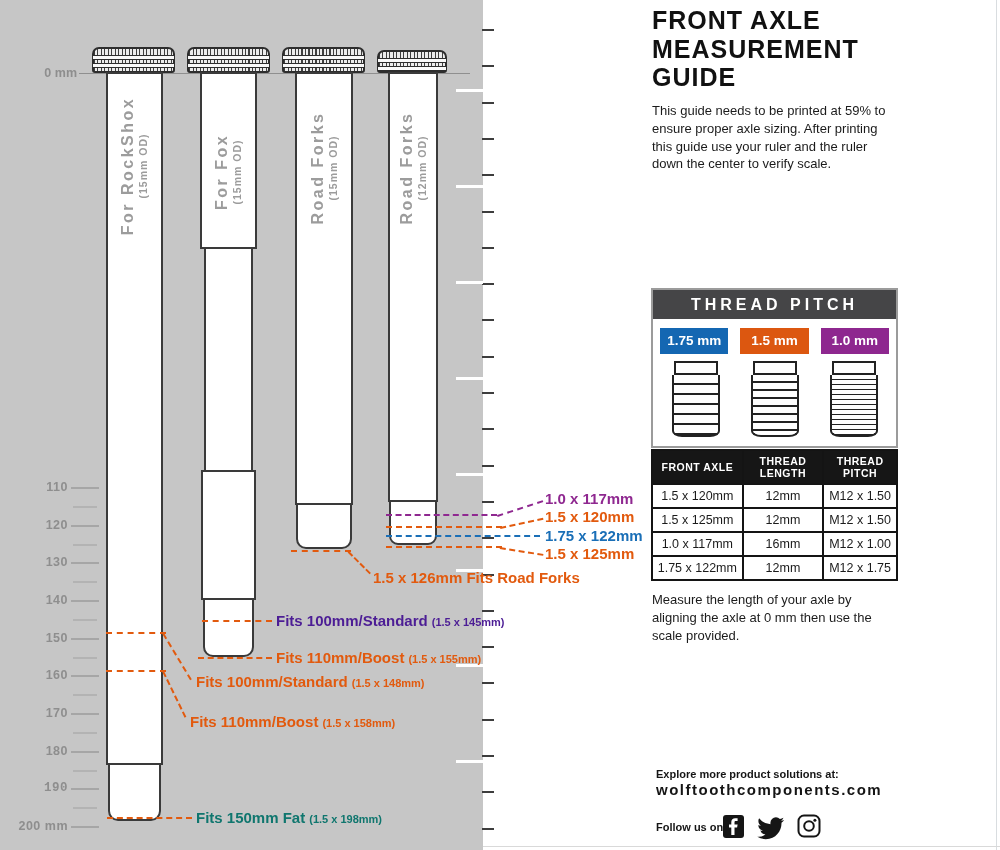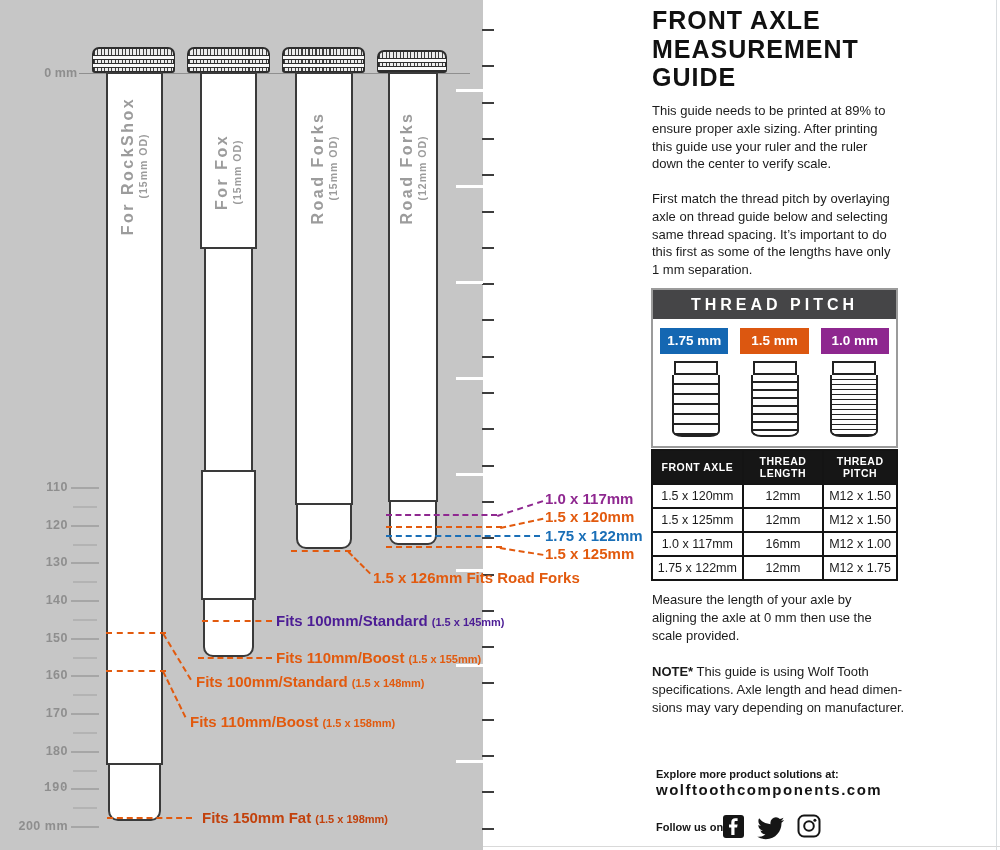--- a/index.html
+++ b/index.html
@@ -191,35 +191,30 @@
   <div id="annotations">
       <div class="ann" style="left: 545px; top: 490px; color: rgb(143, 40, 144);"><span>1.0 x 117mm</span></div>
       <div class="ann" style="left: 545px; top: 508px; color: rgb(226, 90, 14);"><span>1.5 x 120mm</span></div>
       <div class="ann" style="left: 545px; top: 527px; color: rgb(26, 111, 183);"><span>1.75 x 122mm</span></div>
       <div class="ann" style="left: 545px; top: 545px; color: rgb(226, 90, 14);"><span>1.5 x 125mm</span></div>
       <div class="ann" style="left: 373px; top: 569px; color: rgb(226, 90, 14);"><span>1.5 x 126mm Fits Road Forks</span></div>
       <div class="ann" style="left: 276px; top: 612px; color: #4c1d95;"><span>Fits 100mm/Standard</span><span class="sub">(1.5 x 145mm)</span></div>
       <div class="ann" style="left: 276px; top: 649px; color: rgb(226, 90, 14);"><span>Fits 110mm/Boost</span><span class="sub">(1.5 x 155mm)</span></div>
       <div class="ann" style="left: 196px; top: 673px; color: rgb(226, 90, 14);"><span>Fits 100mm/Standard</span><span class="sub">(1.5 x 148mm)</span></div>
       <div class="ann" style="left: 190px; top: 713px; color: rgb(226, 90, 14);"><span>Fits 110mm/Boost</span><span class="sub">(1.5 x 158mm)</span></div>
-      <div class="ann" style="left: 202px; top: 809px; color: #c2410c;"><span>Fits 150mm Fat</span><span class="sub">(1.5 x 198mm)</span></div>
+      <div class="ann" style="left: 196px; top: 809px; color: #0f766e;"><span>Fits 150mm Fat</span><span class="sub">(1.5 x 198mm)</span></div>
     </div>
 
   <div id="title">FRONT AXLE
 MEASUREMENT
 GUIDE</div>
-  <div class="rc-text" style="left:652px;top:102px">This guide needs to be printed at 89% to
+  <div class="rc-text" style="left:652px;top:102px">This guide needs to be printed at 59% to
 ensure proper axle sizing. After printing
 this guide use your ruler and the ruler
 down the center to verify scale.</div>
-  <div class="rc-text" style="left:652px;top:190px">First match the thread pitch by overlaying
-axle on thread guide below and selecting
-same thread spacing. It’s important to do
-this first as some of the lengths have only
-1 mm separation.</div>
 
   <div id="tp-box">
     <div id="tp-header">THREAD PITCH</div>
     <div id="tp-badges">
       <div class="badge" style="background: rgb(20, 103, 178);">1.75 mm</div>
       <div class="badge" style="background: rgb(220, 87, 16);">1.5 mm</div>
       <div class="badge" style="background: rgb(142, 39, 143);">1.0 mm</div>
     </div>
     <div id="tp-threads">
       <div class="thread">
@@ -265,23 +260,20 @@
           <td>1.75 x 122mm</td>
           <td>12mm</td>
           <td>M12 x 1.75</td>
         </tr>
       </tbody>
   </table>
 
   <div class="rc-text" style="left:652px;top:591px">Measure the length of your axle by
 aligning the axle at 0 mm then use the
 scale provided.</div>
-  <div class="rc-text" style="left:652px;top:663px"><b>NOTE*</b><span>  This guide is using Wolf Tooth
-specifications. Axle length and head dimen-
-sions may vary depending on manufacturer.</span></div>
 
   <div class="ft-small" style="left:656px;top:768px;font-size:11px">Explore more product solutions at:</div>
   <div class="ft-small" id="site-link" style="left:656px;top:781px;font-size:15px">wolftoothcomponents.com</div>
   <div class="ft-small" style="left:656px;top:821px;font-size:11px">Follow us on:</div>
 
   <div class="social" style="left:723px;top:815px">
     <svg width="21" height="23" viewBox="0 0 21 23">
         <rect width="21" height="23" rx="3" fill="#151515"></rect>
         <path d="M14.6 6.1h-2c-.6 0-1.1.5-1.1 1.1v2.3h3.1l-.5 3.1h-2.6V20h-3.2v-7.4H6V9.5h2.3V7.1c0-2.3 1.6-3.9 3.8-3.9h2.5z" fill="#fff"></path>
       </svg>

